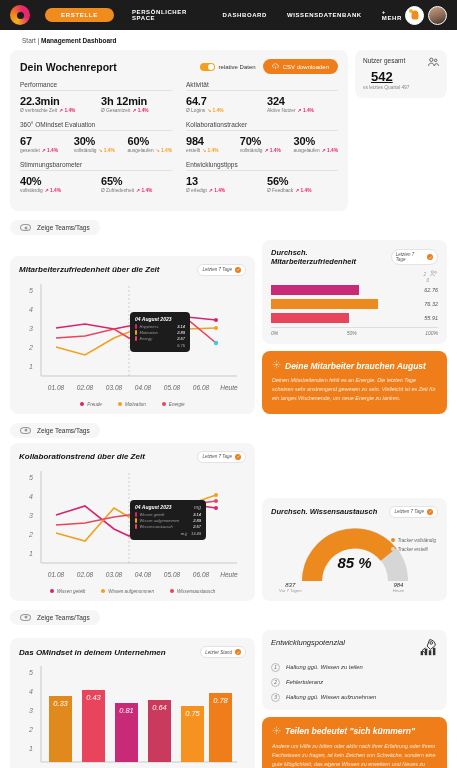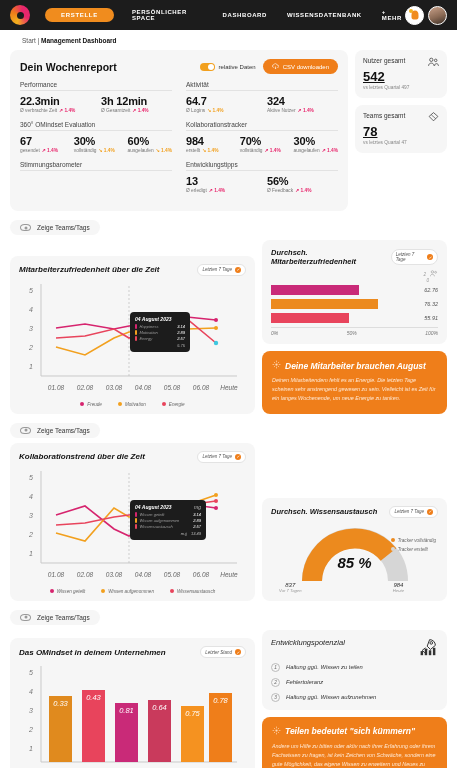--- a/index.html
+++ b/index.html
@@ -66,21 +66,21 @@
   .delta { font-weight: bold; margin-left: 2px; }
   .d-pink { color: #e8266c; }
   .d-orange { color: #f2a01e; }
 
   
   .kpis { width: 92px; display: flex; flex-direction: column; gap: 7px; }
   .kpi { background: #f6f6f6; border-radius: 8px; padding: 7px 8px 8px 8px; }
   .kpi-top { display: flex; align-items: flex-start; }
   .kpi-name { font-size: 6.5px; color: #333; }
   .kpi-ico { margin-left: auto; color: #333; }
-  .kpi-val { font-size: 13px; font-weight: bold; color: #111; margin: 1px 0 1px; text-decoration: underline; }
+  .kpi-val { font-size: 13px; font-weight: bold; color: #111; margin: 1px 8px 1px; text-decoration: underline; }
   .kpi-sub { font-size: 4.8px; color: #888; }
 
   
   .section { margin-top: 9px; }
   .teamstags { display: inline-flex; align-items: center; gap: 6px;
     background: #f6f6f6; border-radius: 10px; padding: 4px 10px; font-size: 6.5px; color: #333; margin-bottom: 5px; }
   .eye { width: 11px; height: 7px; border: 1px solid #999; border-radius: 50%/60%; position: relative; }
   .eye::after { content:""; position:absolute; left:50%; top:50%; transform:translate(-50%,-50%);
     width:3px; height:3px; border-radius:50%; background:#999; }
 
@@ -220,20 +220,30 @@
               <div class="big">30%</div>
               <div class="sub"><span>vollständig</span><span class="delta d-orange">↘ <span>1.4%</span></span></div>
             </div>
             <div class="stat">
               <div class="big">60%</div>
               <div class="sub"><span>ausgelaufen</span><span class="delta d-orange">↘ <span>1.4%</span></span></div>
             </div>
           </div>
 
           <div class="sec-label">Stimmungsbarometer</div>
+          <div class="stats">
+            <div class="stat">
+              <div class="big">40%</div>
+              <div class="sub"><span>vollständig</span><span class="delta d-pink">↗ <span>1.4%</span></span></div>
+            </div>
+            <div class="stat">
+              <div class="big">65%</div>
+              <div class="sub"><span>Ø Zufriedenheit</span><span class="delta d-pink">↗ <span>1.4%</span></span></div>
+            </div>
+          </div>
         </div>
 
         <div class="col">
           <div class="sec-label">Aktivität</div>
           <div class="stats">
             <div class="stat">
               <div class="big">64.7</div>
               <div class="sub"><span>Ø Logins</span><span class="delta d-orange">↘ <span>1.4%</span></span></div>
             </div>
             <div class="stat">
@@ -280,33 +290,20 @@
           <span class="kpi-ico">
             <svg width="11" height="10" viewBox="0 0 20 16">
                 <circle cx="6" cy="4" r="3" fill="none" stroke="#333" stroke-width="1.3"></circle>
                 <circle cx="14" cy="5" r="2.3" fill="none" stroke="#333" stroke-width="1.3"></circle>
                 <path d="M1 15c0-3 2.3-5 5-5s5 2 5 5M12 15c0-2.6 1.6-4 3.5-4S19 12.6 19 15" fill="none" stroke="#333" stroke-width="1.3"></path>
               </svg>
           </span>
         </div>
         <div class="kpi-val">542</div>
         <div class="kpi-sub">vs letztes Quartal 497</div>
-      </div>
-      <div class="kpi">
-        <div class="kpi-top">
-          <span class="kpi-name">Teams gesamt</span>
-          <span class="kpi-ico">
-            <svg width="11" height="10" viewBox="0 0 20 18">
-                <path d="M10 1l8 7-8 8-8-8z" fill="none" stroke="#333" stroke-width="1.3"></path>
-                <path d="M6 5l8 7" stroke="#333" stroke-width="1.1" fill="none"></path>
-              </svg>
-          </span>
-        </div>
-        <div class="kpi-val">78</div>
-        <div class="kpi-sub">vs letztes Quartal 47</div>
       </div>
     </div>
   </div>
 
   <div class="section">
     <div class="teamstags">
       <span class="eye"></span>
       <span>Zeige Teams/Tags</span>
     </div>
     <div class="panels">

